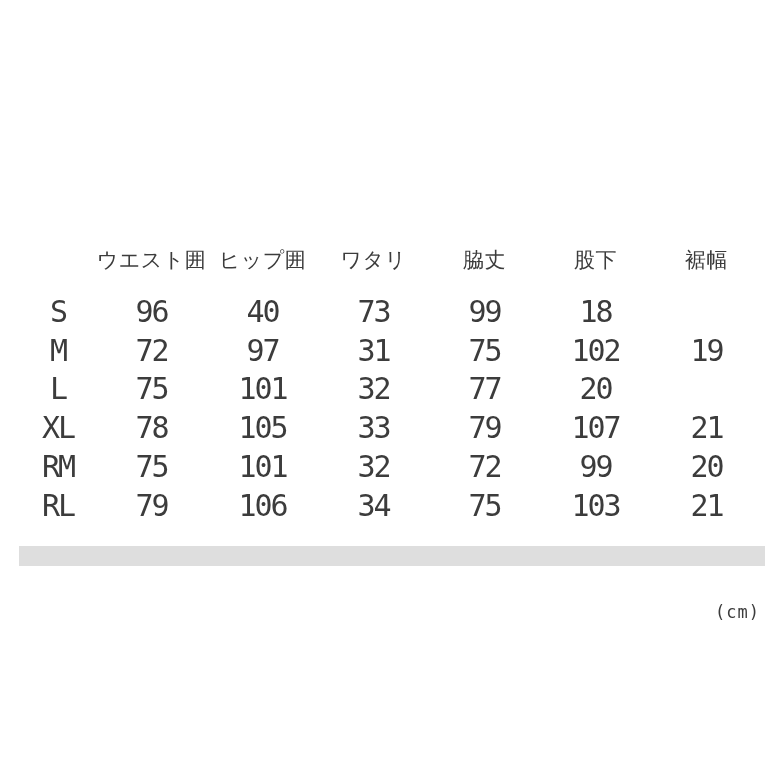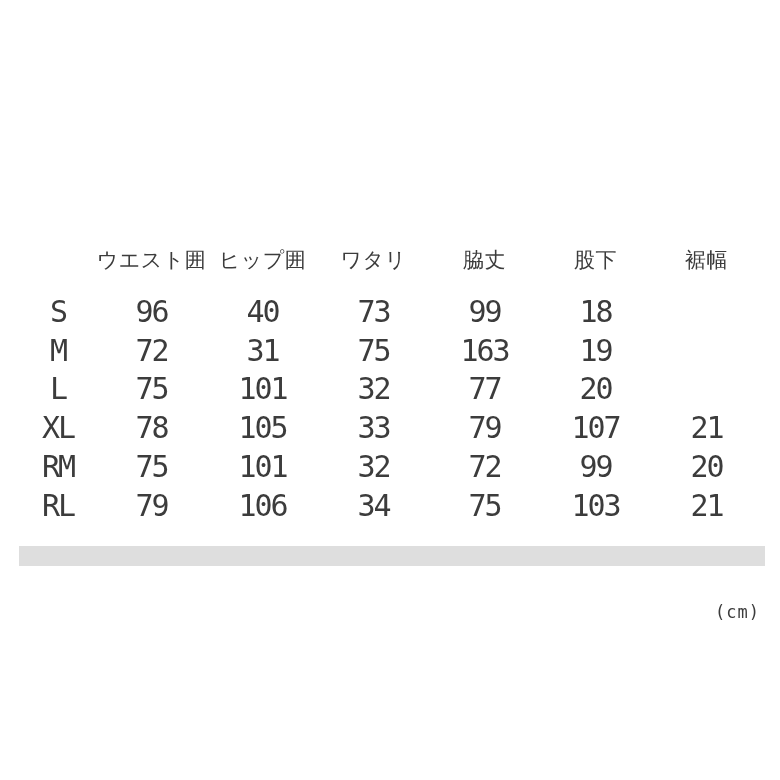--- a/index.html
+++ b/index.html
@@ -76,23 +76,24 @@
     <div class="cell">96</div>
     <div class="cell">40</div>
     <div class="cell">73</div>
     <div class="cell">99</div>
     <div class="cell">18</div>
   </div>
 
   <div class="row data-row">
     <div class="cell">M</div>
     <div class="cell">72</div>
+    <div class="cell">97</div>
     <div class="cell">31</div>
     <div class="cell">75</div>
-    <div class="cell">163</div>
+    <div class="cell">102</div>
     <div class="cell">19</div>
   </div>
 
   <div class="row data-row">
     <div class="cell">L</div>
     <div class="cell">75</div>
     <div class="cell">101</div>
     <div class="cell">32</div>
     <div class="cell">77</div>
     <div class="cell">20</div>

